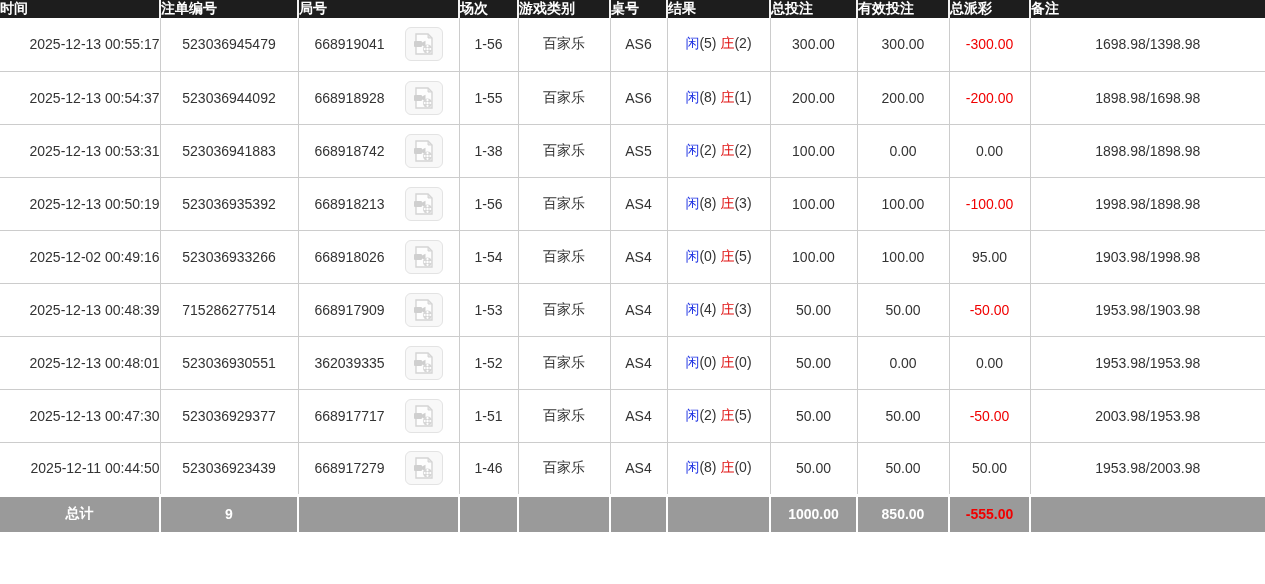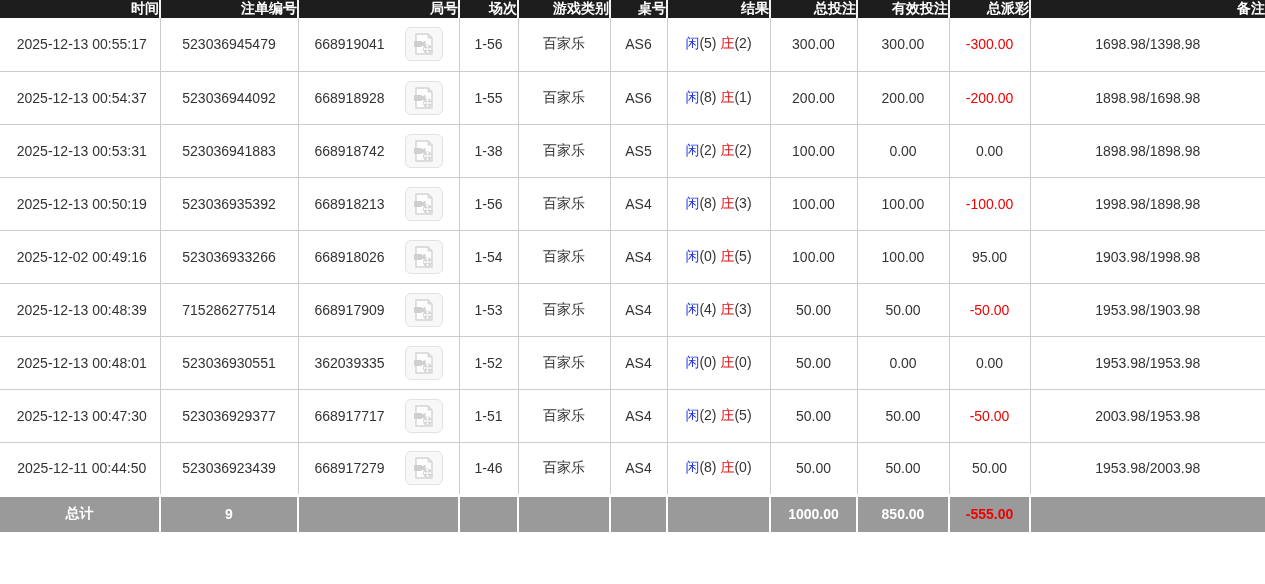--- a/index.html
+++ b/index.html
@@ -9,31 +9,31 @@
     --neg_red:#f00000; --footer_bg:#9a9a9a; --footer_text:#ffffff;
     --footer_dark_line:#7e7e7e; --footer_sep:#ffffff;
   }
   *{box-sizing:border-box;margin:0;padding:0;}
   html,body{background:#fff;}
   body{font-family:"Liberation Sans","DejaVu Sans",sans-serif;}
   .screen{width:1265px;height:584px;overflow:hidden;background:#fff;}
   table{border-collapse:collapse;table-layout:fixed;width:1265px;}
   thead th{
     background:var(--header_bg);color:var(--header_text);
-    font-size:14px;font-weight:bold;height:15px;text-align:right;
+    font-size:14px;font-weight:bold;height:15px;text-align:left;
     border-right:2px solid var(--header_sep);
   }
   thead th:last-child{border-right:none;}
   tbody.data td{
     height:53px;background:var(--row_bg);color:var(--row_text);
     font-size:14px;text-align:center;vertical-align:middle;
     border:1px solid var(--grid_line);border-top:none;
     white-space:nowrap;overflow:hidden;
   }
-  tbody.data td:first-child{border-left:none;text-align:center;padding-left:4px;margin-top:12px;}
+  tbody.data td:first-child{border-left:none;text-align:right;padding-left:4px;margin-top:12px;}
   tbody.data td:last-child{border-right:none;text-align:center;}
   td.c-round .round-wrap{display:inline-flex;align-items:center;gap:20px;}
   .video-btn{
     width:38px;height:34px;border:1px solid #e3e3e3;border-radius:6px;
     background:#f8f8f8;display:inline-flex;align-items:center;justify-content:center;
     cursor:pointer;padding:0;
   }
   td.c-totalbet{color:var(--amount_blue);}
   td.neg, .footer .neg{color:var(--neg_red) !important;}
   .res-player{color:var(--player_blue);}

